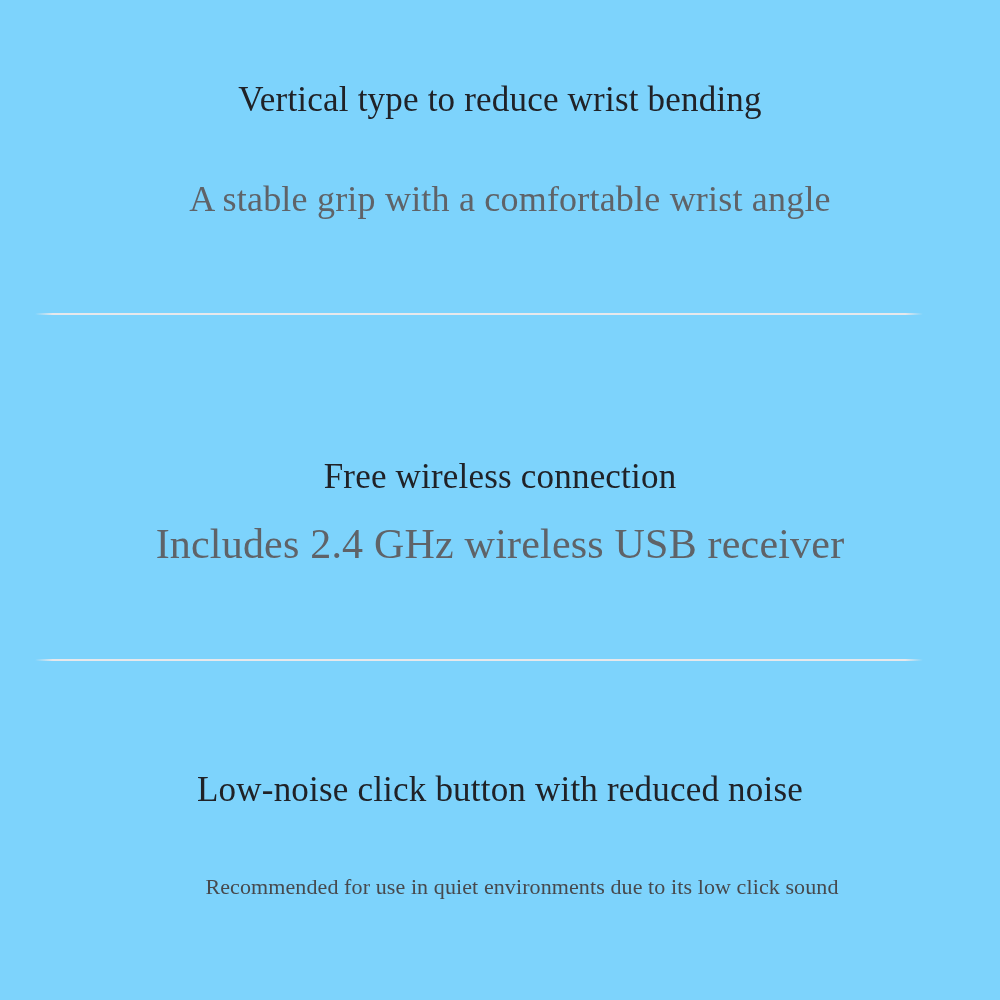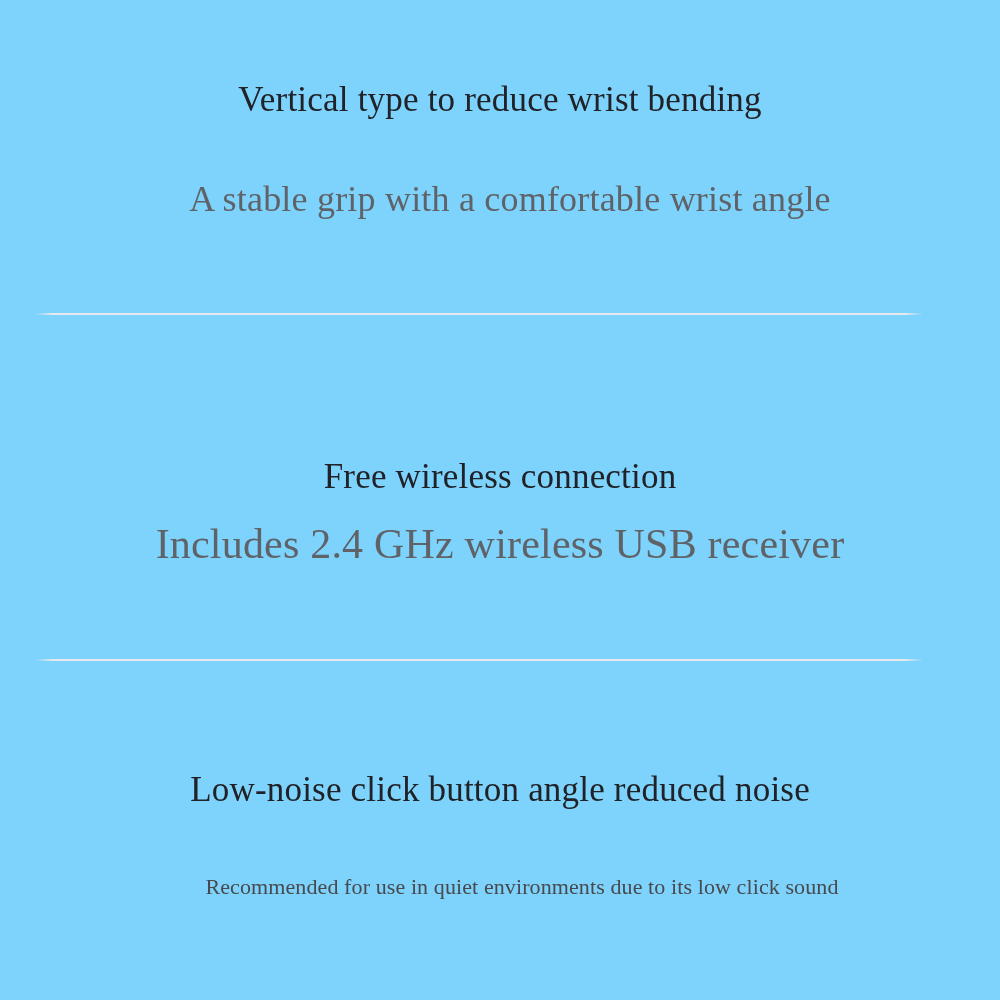--- a/index.html
+++ b/index.html
@@ -77,17 +77,17 @@
   <div id="d1" class="divider"></div>
 
   <div class="section">
     <div id="h2" class="line heading">Free wireless connection</div>
     <div id="s2" class="line subheading">Includes 2.4 GHz wireless USB receiver</div>
   </div>
 
   <div id="d2" class="divider"></div>
 
   <div class="section">
-    <div id="h3" class="line heading">Low-noise click button angle reduced noise</div>
+    <div id="h3" class="line heading">Low-noise click button with reduced noise</div>
     <div id="s3" class="line note">Recommended for use in quiet environments due to its low click sound</div>
   </div>
 
 </div>
 
 </body></html>

